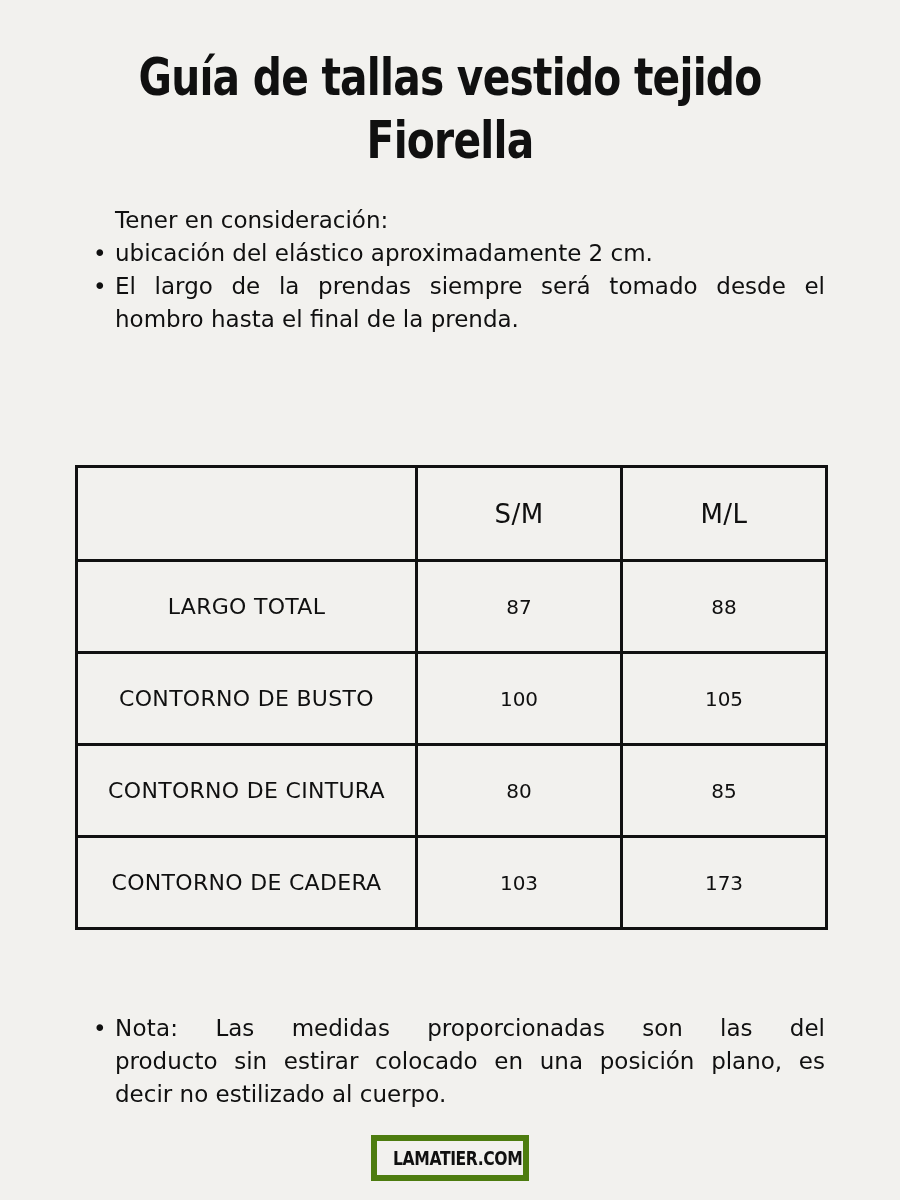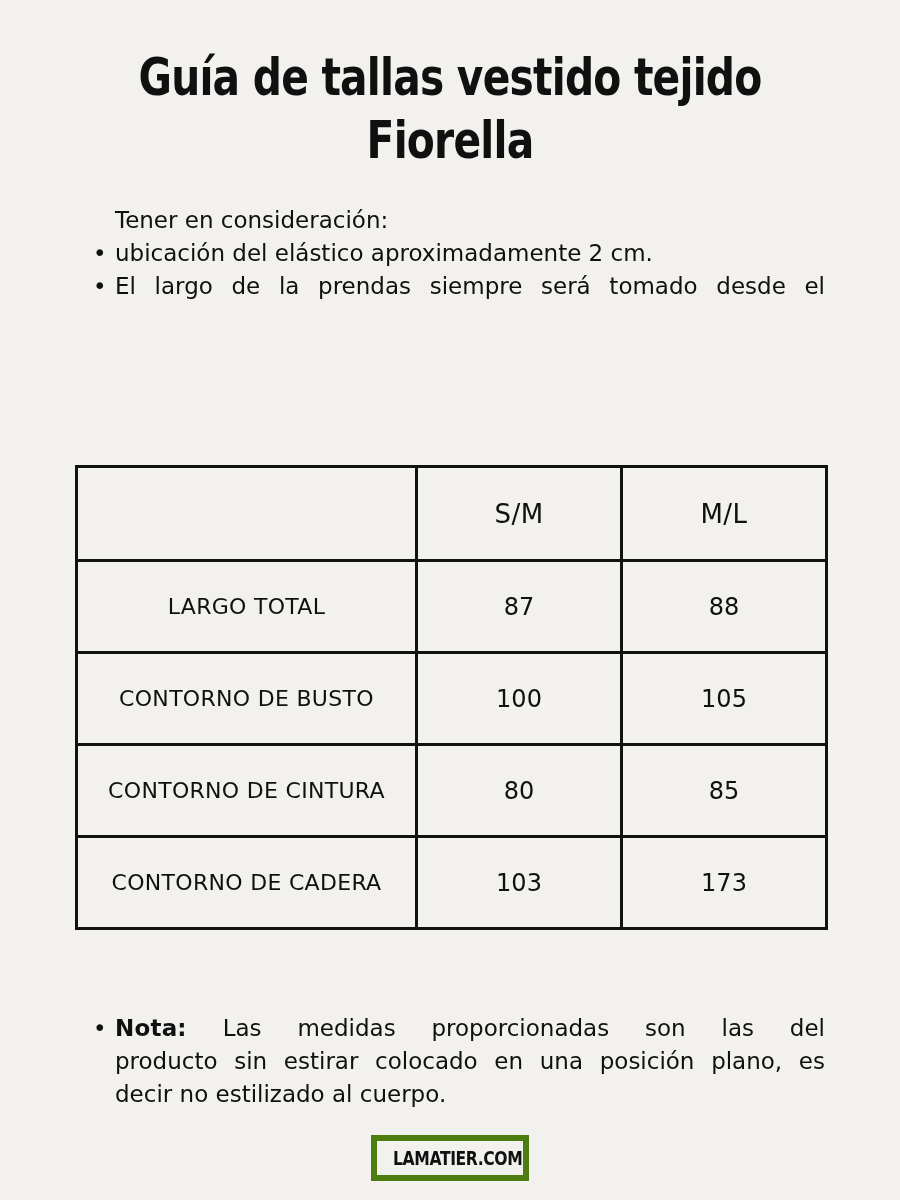--- a/index.html
+++ b/index.html
@@ -68,32 +68,32 @@
     border: 3px solid #111111;
     text-align: center;
     vertical-align: middle;
     background: #f2f1ee;
     padding: 16px;
   }
   tr.header-row { height: 94px; }
   tr.data-row { height: 92px; }
   th.size-col-header { font-size: 26px; font-weight: 500; letter-spacing: 0.5px; }
   td.row-label { font-size: 22px; letter-spacing: 0.3px; margin-top: 9px; }
-  td.cell-value { font-size: 24px; }
+  td.cell-value { font-size: 20px; }
 
   
   .note {
     position: absolute;
     left: 115px;
     top: 1012px;
     width: 710px;
     font-size: 23px;
     line-height: 33px;
   }
-  .note strong { font-weight: 700; letter-spacing: 0.2px; }
+  .note strong { font-weight: 400; letter-spacing: 0.2px; }
 
   
   .brand-box {
     position: absolute;
     left: 50%;
     top: 1135px;
     transform: translateX(-50%);
     width: 146px;
     height: 34px;
     border: 6px solid #4d7c0f;
@@ -126,20 +126,21 @@
   <div class="line">Tener en consideración:</div>
 
   <div class="bullet-item">
     <span class="bullet-glyph">•</span>
     <div class="line">ubicación del elástico aproximadamente 2 cm.</div>
   </div>
 
   <div class="bullet-item">
     <span class="bullet-glyph">•</span>
     <div class="line jline">El largo de la prendas siempre será tomado desde el</div>
+    <div class="line">hombro hasta el final de la prenda.</div>
   </div>
 </div>
 
 <div class="size-table-wrap">
   <table class="size-table">
     <colgroup>
       <col style="width:340px">
       <col style="width:205px">
       <col style="width:205px">
     </colgroup>

